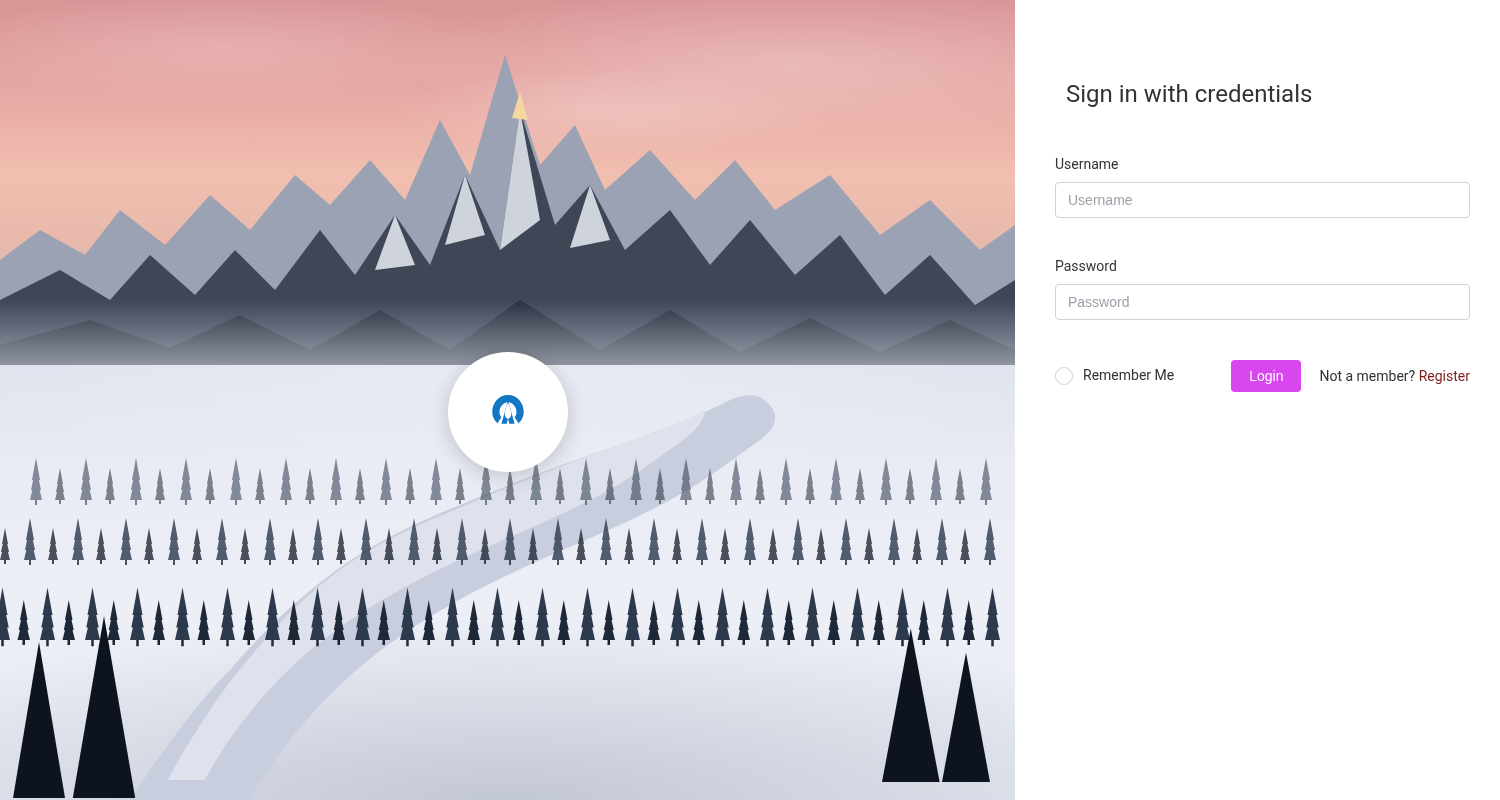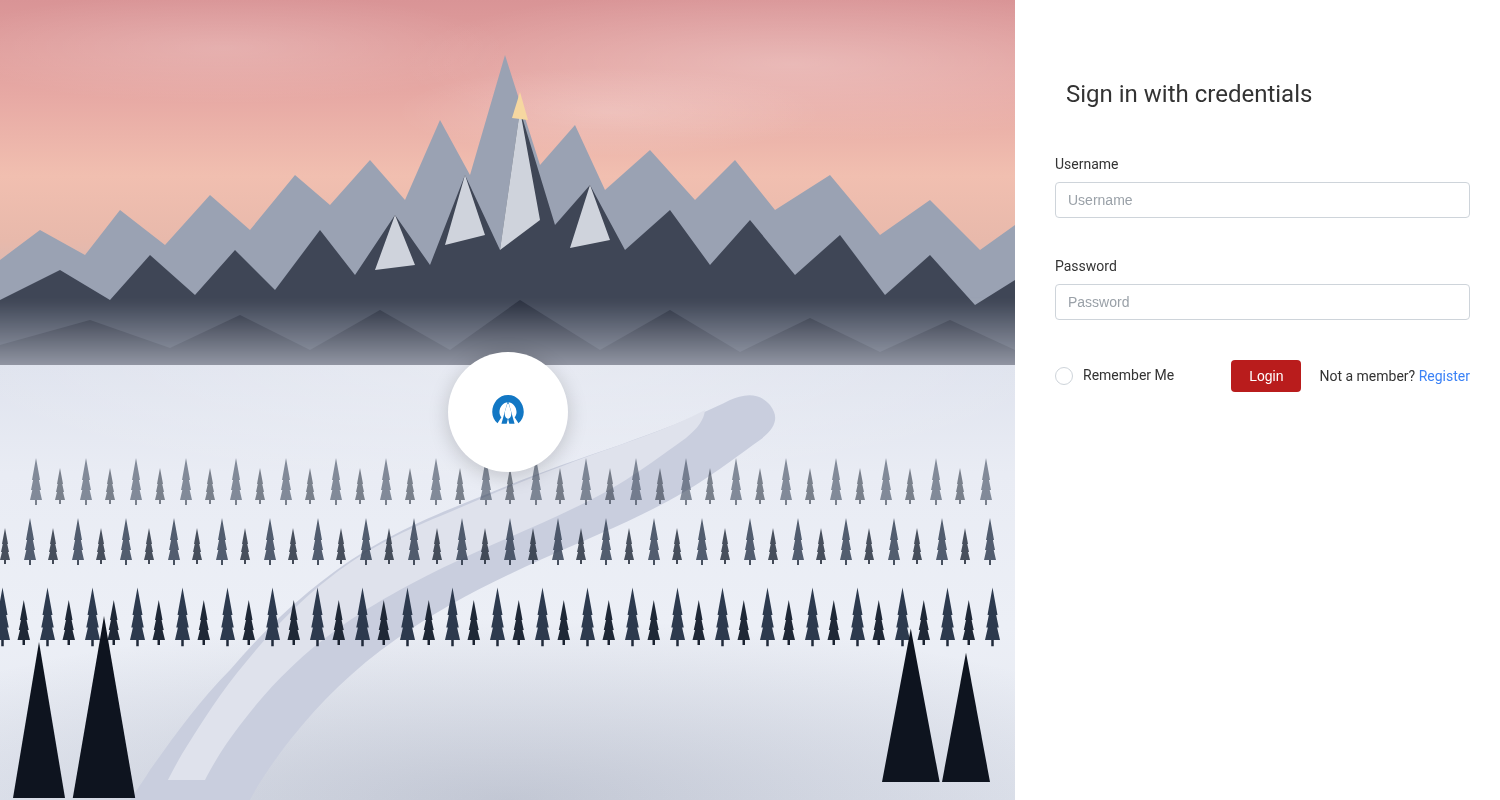--- a/index.html
+++ b/index.html
@@ -145,30 +145,30 @@
     font-size: 14px; color: #333;
     cursor: pointer;
     user-select: none;
     flex: 1;
   }
   .remember .chk {
     width: 18px; height: 18px; border: 1px solid #ced4da; border-radius: 50%;
     display:inline-block;
   }
   .btn {
-    background: #b91c1c;
+    background: #d946ef;
     color: #fff;
     border: none;
     border-radius: 4px;
     padding: 8px 18px;
     font-size: 14px;
     cursor: pointer;
   }
   .member { font-size: 14px; color: #333; }
-  .member a { color: #3b82f6; text-decoration: none; }
+  .member a { color: #7f1d1d; text-decoration: none; }
 </style>
 </head>
 <body>
 
 <div class="hero">
 
   <svg class="mountains" viewBox="0 0 1015 800" preserveAspectRatio="none">
 
     <path fill="#9aa2b3" d="M0,260 L40,230 L85,255 L120,210 L165,245 L210,195 L250,230 L295,175 L330,205 L370,160 L405,200 L440,120 L470,175 L505,55 L540,165 L575,125 L605,190 L650,150 L695,200 L735,160 L775,210 L830,175 L880,235 L930,200 L980,250 L1015,225 L1015,400 L0,400 Z"></path>
 

